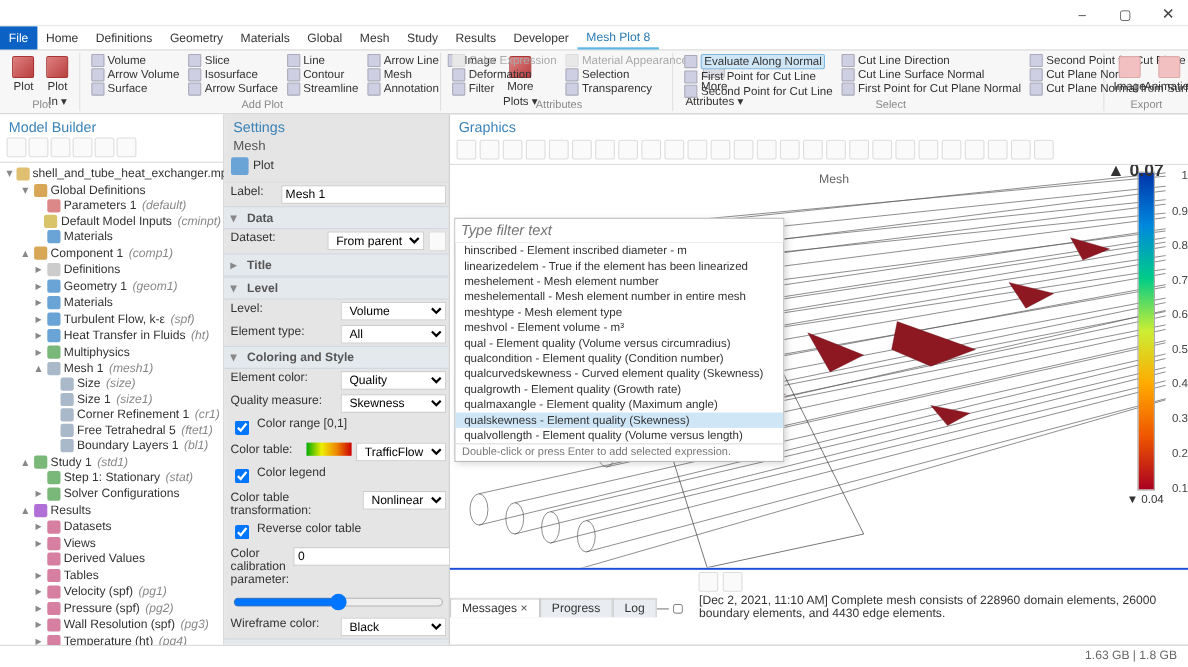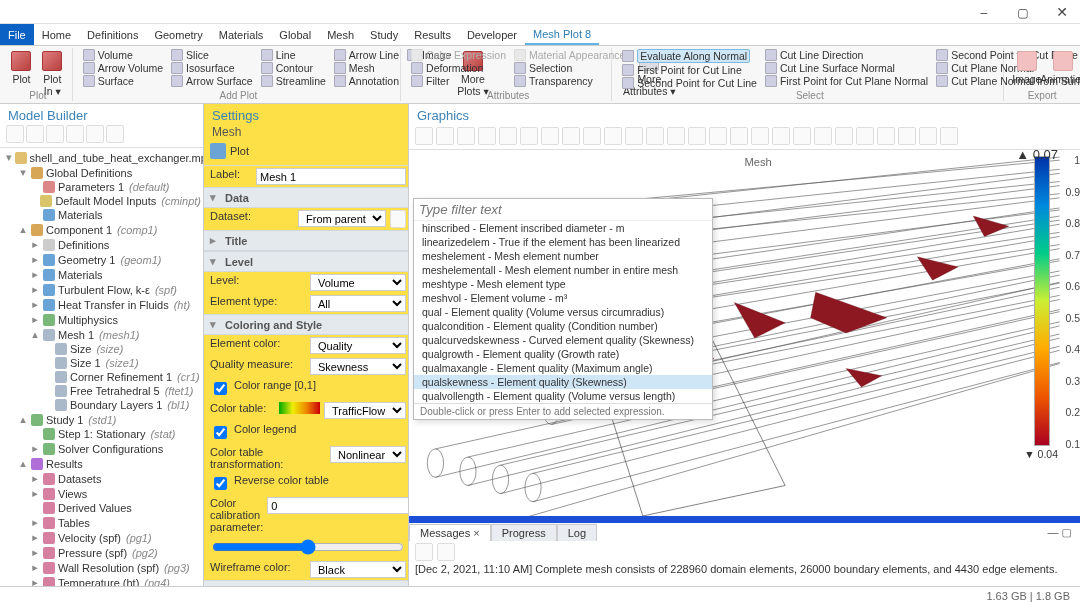--- a/index.html
+++ b/index.html
@@ -31,44 +31,44 @@
   .tools { padding:0 6px 4px; display:flex; gap:2px; border-bottom:1px solid #ddd; }
   .tbtn { width:18px; height:18px; border:1px solid #ddd; background:#fafafa; border-radius:2px; }
   .tree { flex:1; overflow:auto; padding:2px 2px 10px 4px; }
   .tnode { display:flex; align-items:center; gap:3px; padding:1px 0; white-space:nowrap;}
   .tnode .tw { display:inline-block; width:10px; text-align:center; color:#888; }
   .tnode .ti { width:12px; height:12px; border-radius:2px; flex-shrink:0; }
   .ti.root{background:#e0c070;} .ti.cube{background:#d7a757;} .ti.param{background:#d88;} .ti.blue{background:#6aa3d6;} .ti.grey{background:#ccc;}
   .ti.mesh{background:#aab9c9;} .ti.green{background:#7ab87a;} .ti.res{background:#b06fd6;} .ti.pink{background:#d67fa1;}
   .ti.y{background:#d9c46a;}
   .tnode .it { color:#888; font-style:italic; margin-left:2px; }
-  .settings { width:205px; background:#fde047; }
+  .settings { width:205px; background:#e5e5e5; }
   .splot { display:flex; align-items:center; gap:4px; padding:2px 6px 6px; border-bottom:1px solid #ddd; }
   .splot .ic { width:16px; height:16px; background:#6aa3d6; border-radius:2px; }
   .sbody { flex:1; overflow:auto; }
   .row { display:flex; align-items:flex-start; padding:2px 2px 2px 6px; gap:4px; }
   .row label { width:96px; }
   .row input[type=text], .row select { flex:1; font-size:11px; border:1px solid #ccc; padding:1px 3px;background:#fff; height:17px; }
   .sect { background:#e4e9ee; padding:3px 6px; font-weight:600; color:#555; display:flex; align-items:center; gap:5px; border-top:1px solid #d2d8df; border-bottom:1px solid #d2d8df; }
   .sect .tw { color:#888; width:10px; display:inline-block; }
   .clr-swatch { width:60px; height:12px; background:linear-gradient(90deg,#0a0,#ee0,#e80,#c00); display:inline-block; }
   .graphics { flex:1; display:flex; flex-direction:column; }
   .gtools { padding:2px 6px 4px; border-bottom:1px solid #ddd; display:flex; gap:3px; }
   .gcanvaswrap { flex:1; position:relative; background:#fff; overflow:hidden; }
   svg.scene { position:absolute; inset:0; }
   .colorbar { position:absolute; right:30px; top:6px; bottom:70px; width:16px; background:linear-gradient(to bottom,#0033aa,#0088dd,#00cc88,#ccee33,#ffaa00,#ee5500,#aa0022); border:1px solid #aaa;}
   .cblabels { position:absolute; right:0; top:4px; bottom:66px; width:28px; display:flex; flex-direction:column; justify-content:space-between; text-align:right; font-size:10.5px; color:#444;}
-  .cbtop { position:absolute; right:22px; top:-3px; font-size:13px;}
+  .cbtop { position:absolute; right:22px; top:-3px; font-size:16px;font-weight:bold;}
   .cbbot { position:absolute; right:22px; bottom:56px; font-size:10.5px;}
   .dropdown { position:absolute; left:413px; top:198px; width:300px; background:#fff; border:1px solid #bbb; box-shadow:2px 2px 6px rgba(0,0,0,.15); font-size:10.5px; }
   .dropdown input { width:100%; border:none; border-bottom:1px solid #eee; padding:3px 5px; font-style:italic; color:#aaa; outline:none; }
   .dropdown .ditem { padding:1px 8px; white-space:nowrap; overflow:hidden; text-overflow:ellipsis;}
   .dropdown .ditem.sel { background:#cfe6f7; }
   .dropdown .hint { border-top:1px solid #ddd; padding:2px 6px; color:#777; font-size:10px;}
-  .msgs { height:70px; border-top:7px solid #1d4ed8; display:flex; flex-direction:column;}
+  .msgs { height:70px; border-top:2px solid #1d4ed8; display:flex; flex-direction:row;}
   .tabs { display:flex; gap:0; border-bottom:1px solid #ccc; background:#f4f6f8;}
   .tab { padding:2px 10px; border:1px solid #ccc; border-bottom:none; background:#e9edf1; position:relative; top:1px; }
   .tab.active { background:#fff; }
   .msgbody { flex:1; padding:2px 6px; }
   .statusbar { height:18px; border-top:1px solid #ccc; display:flex; justify-content:flex-end; align-items:center; padding:0 10px; color:#666;}
   .closebtn{ color:#555; }
 </style>
 </head>
 <body style="height: 606px; width: 1080px;">
 

